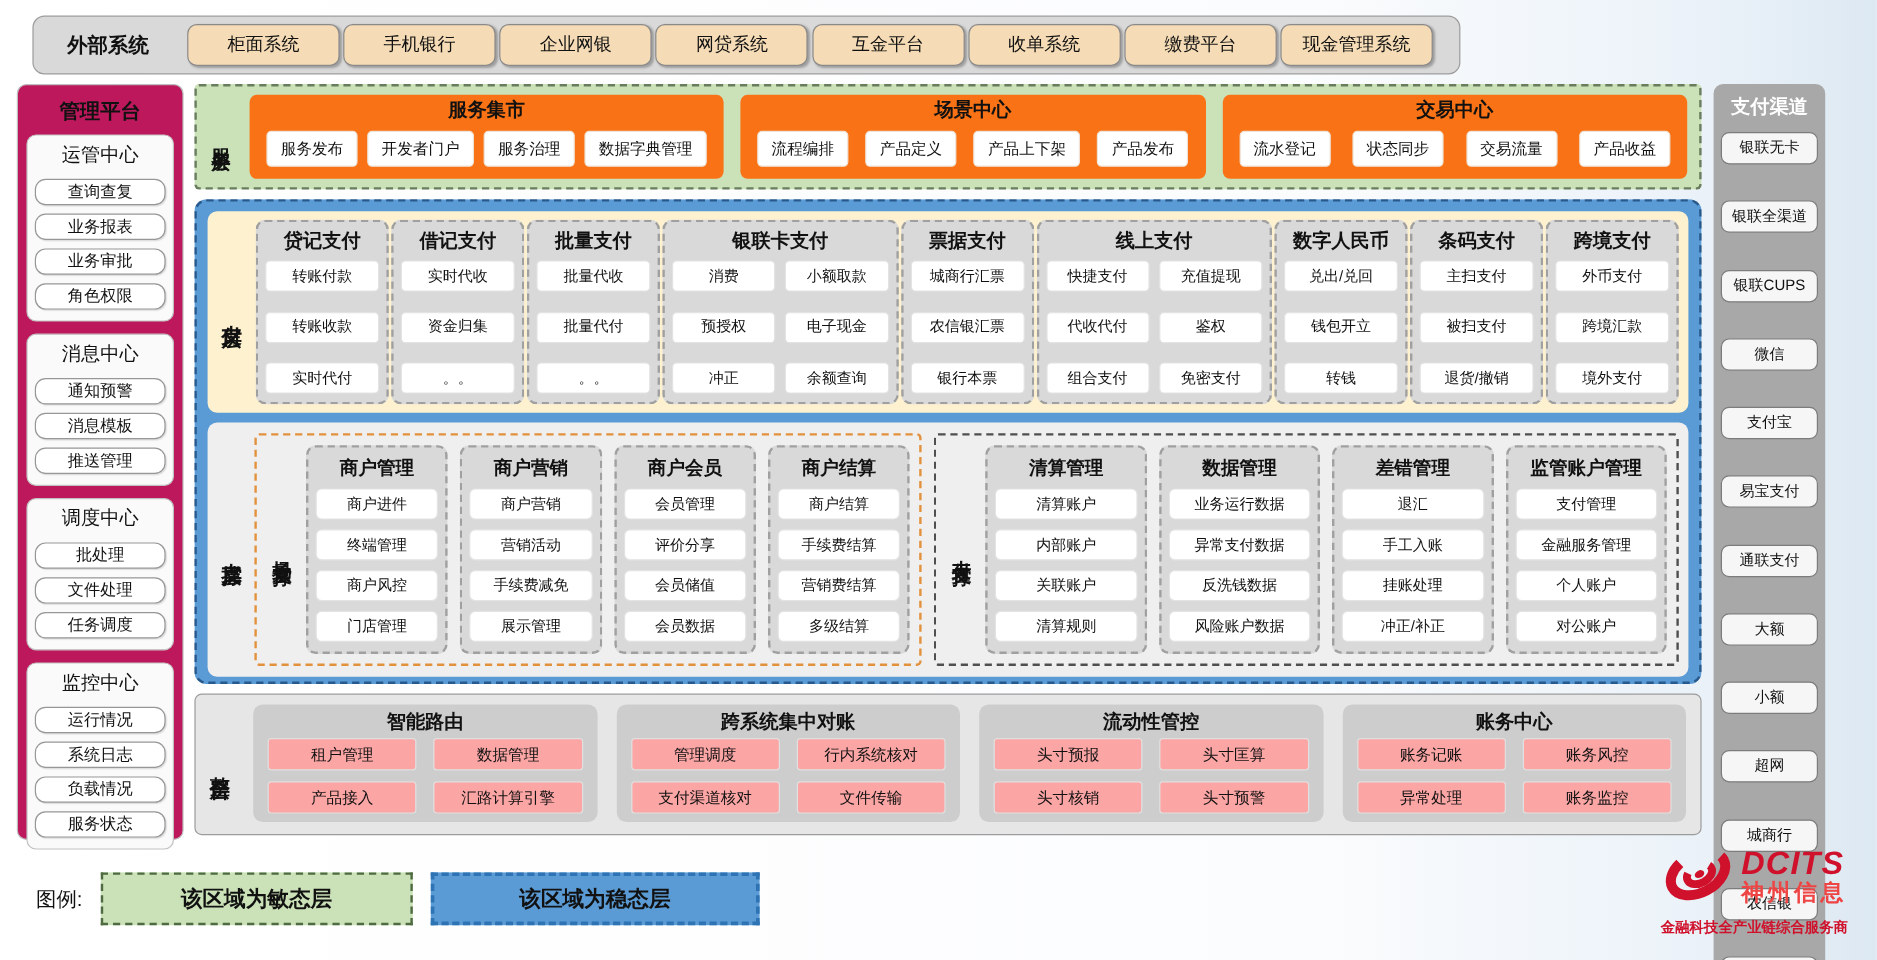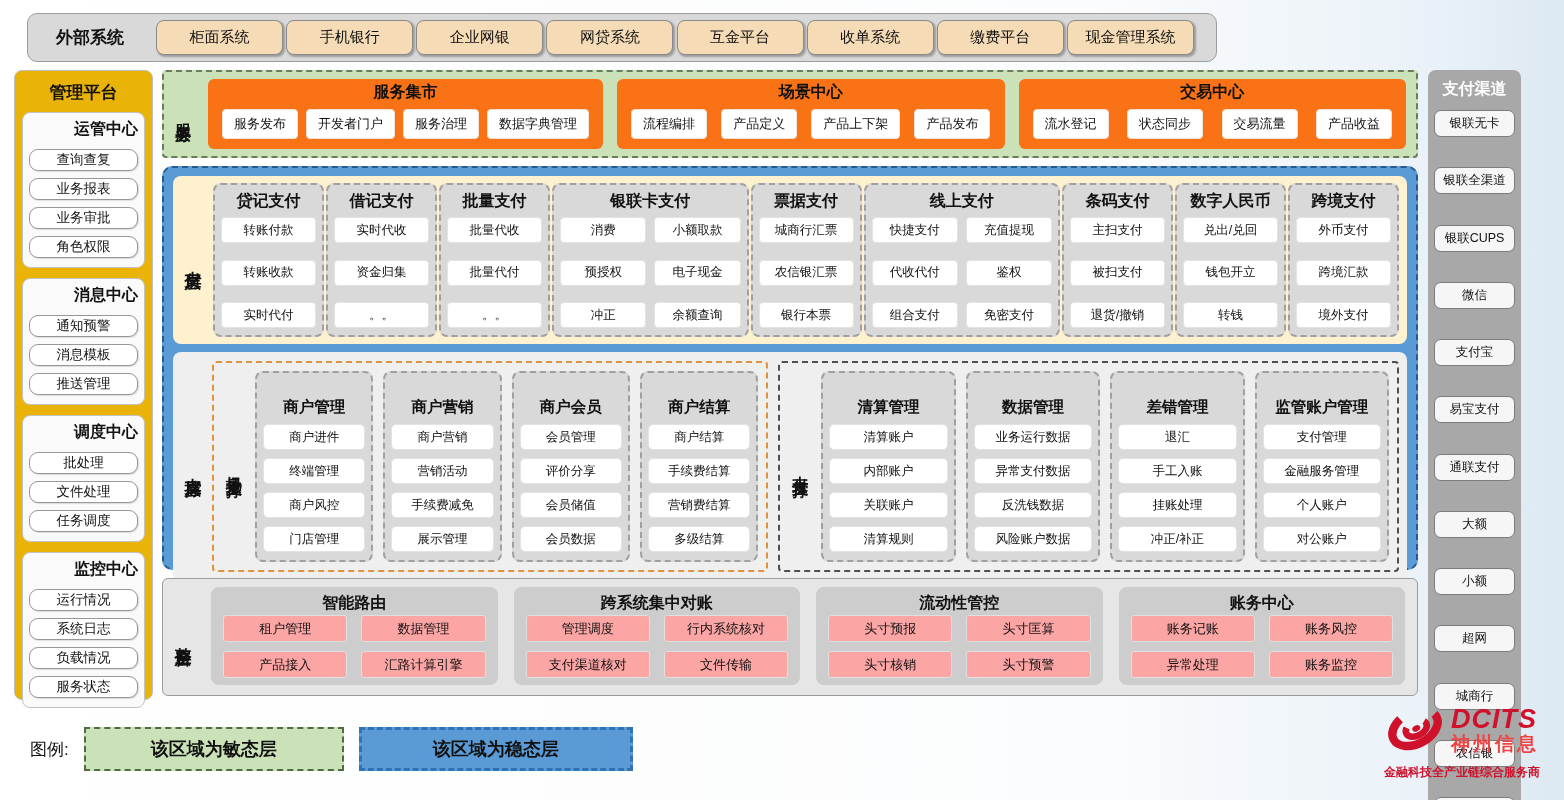--- a/index.html
+++ b/index.html
@@ -19,28 +19,28 @@
   }
   .topbar-title { font-size:17px; font-weight:bold; }
   .ext-btn {
     width:127px; height:35px; background:#f6dcb6; border:1px solid #8a8a8a; border-radius:8px;
     font-size:15px; box-shadow:1.5px 1.5px 2px rgba(0,0,0,.28);
   }
 
   
   .left-panel {
     position:absolute; left:14px; top:70px; width:139px; height:630px;
-    background:#eab308; border:1px solid #bdbdbd; border-radius:8px;
+    background:#be185d; border:1px solid #bdbdbd; border-radius:8px;
     padding:6px 7px 10px; display:flex; flex-direction:column; justify-content:space-between;
   }
   .left-title { font-size:17px; font-weight:bold; text-align:center; padding:4px 0 2px; }
   .left-group {
     background:#fafafa; border:1px solid #c2c2c2; border-radius:8px; padding:4px 6px 9px;
   }
-  .left-group-title { font-size:16px; font-weight:bold; text-align:right; padding:2px 0; }
+  .left-group-title { font-size:16px; font-weight:normal; text-align:center; padding:2px 0; }
   .left-btn {
     height:22px; margin-top:7px; background:#fff; border:1px solid #979797; border-radius:9px;
     font-size:13.5px; box-shadow:1px 1px 1px rgba(0,0,0,.12);
   }
 
   
   .main { position:absolute; left:162px; top:70px; width:1256px; display:flex; flex-direction:column; }
 
   .vlabel {
     writing-mode:vertical-rl; text-orientation:upright; font-weight:bold; font-size:17px;
@@ -79,21 +79,21 @@
   .pay-btn { background:#fff; border:1px solid #e3e3e3; border-radius:4px; font-size:12.5px; }
 
   
   .support-layer { flex:1; background:#efefef; border-radius:8px; display:flex; padding:9px 8px; gap:7px; }
   .support-layer > .vlabel { width:24px; }
   .support-section { border:2px dashed #999; border-radius:4px; flex:1; display:flex; padding:8px; gap:9px; min-width:0; }
   .support-section[data-theme="orange"] { border-color:#e2913c; }
   .support-section[data-theme="dark"]   { border-color:#4f4f4f; flex:1.12; }
   .support-section .vlabel { width:24px; font-size:16px; }
   .support-col { flex:1; background:#d9d9d9; border:2px dashed #a0a0a0; border-radius:8px; padding:5px 6px 8px; display:flex; flex-direction:column; min-width:0; }
-  .support-col-title { font-size:15.5px; font-weight:bold; text-align:center; margin:19px 0 6px; white-space:nowrap; }
+  .support-col-title { font-size:15.5px; font-weight:bold; text-align:center; margin:2px 0 6px; white-space:nowrap; }
   .support-items { display:grid; grid-template-columns:1fr; grid-auto-rows:26px; gap:8px; flex:1; align-content:space-between; }
   .support-btn { background:#fff; border:1px solid #e3e3e3; border-radius:5px; font-size:12.5px; }
 
   
   .integration-layer {
     height:118px; background:#e6e6e6; border:1px solid #9c9c9c; border-radius:6px;
     display:flex; padding:8px 12px 10px 8px; gap:16px;
   }
   .integration-layer .vlabel { width:24px; }
   .int-group { flex:1; background:#cdcdcd; border-radius:8px; padding:3px 12px 9px; display:flex; flex-direction:column; min-width:0; }
@@ -287,35 +287,35 @@
 
             <div class="btn pay-btn">快捷支付</div>
               <div class="btn pay-btn">充值提现</div>
               <div class="btn pay-btn">代收代付</div>
               <div class="btn pay-btn">鉴权</div>
               <div class="btn pay-btn">组合支付</div>
               <div class="btn pay-btn">免密支付</div>
             </div>
           </div>
           <div class="pay-group" data-cols="1">
+            <div class="pay-title">数字人民币</div>
+            <div class="pay-items">
+
+            <div class="btn pay-btn">兑出/兑回</div>
+              <div class="btn pay-btn">钱包开立</div>
+              <div class="btn pay-btn">转钱</div>
+            </div>
+          </div>
+          <div class="pay-group" data-cols="1">
             <div class="pay-title">条码支付</div>
             <div class="pay-items">
 
             <div class="btn pay-btn">主扫支付</div>
               <div class="btn pay-btn">被扫支付</div>
               <div class="btn pay-btn">退货/撤销</div>
-            </div>
-          </div>
-          <div class="pay-group" data-cols="1">
-            <div class="pay-title">数字人民币</div>
-            <div class="pay-items">
-
-            <div class="btn pay-btn">兑出/兑回</div>
-              <div class="btn pay-btn">钱包开立</div>
-              <div class="btn pay-btn">转钱</div>
             </div>
           </div>
           <div class="pay-group" data-cols="1">
             <div class="pay-title">跨境支付</div>
             <div class="pay-items">
 
             <div class="btn pay-btn">外币支付</div>
               <div class="btn pay-btn">跨境汇款</div>
               <div class="btn pay-btn">境外支付</div>
             </div>

